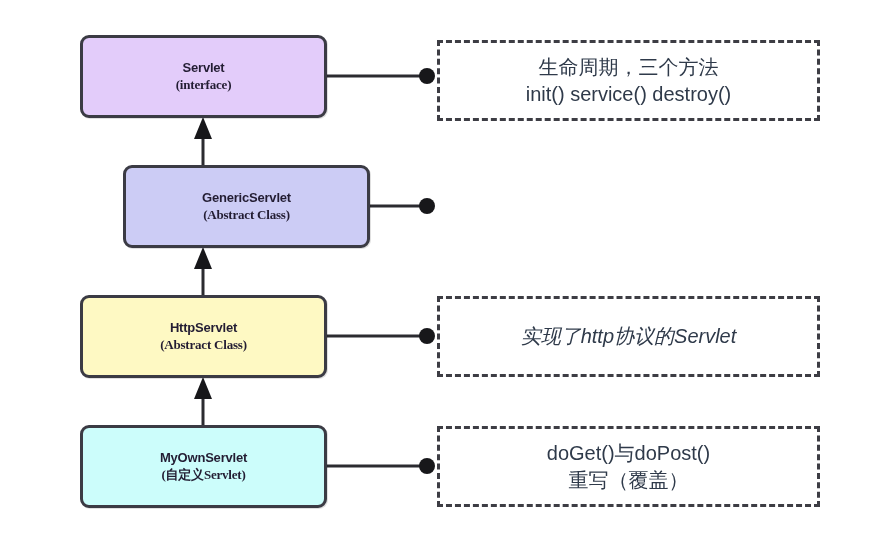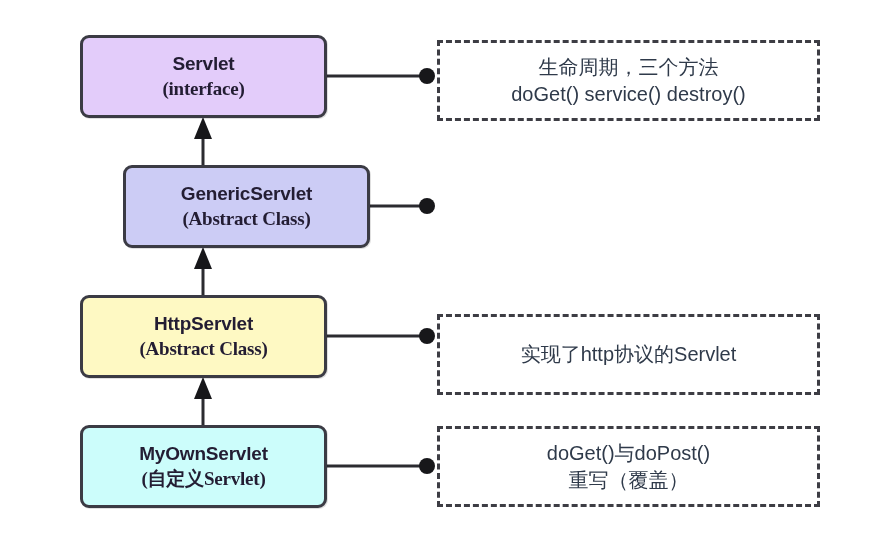--- a/index.html
+++ b/index.html
@@ -32,21 +32,21 @@
     box-sizing: border-box;
     border: 3px solid #3b3b44;
     border-radius: 9px;
     display: flex;
     flex-direction: column;
     align-items: center;
     justify-content: center;
     text-align: center;
     color: #231d33;
     font-weight: bold;
-    font-size: 19px;
+    font-size: 13px;
     line-height: 1.3;
     letter-spacing: -0.2px;
     box-shadow: 1px 1px 0 rgba(0,0,0,0.12);
   }
   .class-box .line1 { display: block; }
   .class-box .line2 { display: block; font-family: Liberation Serif, serif; }
 
   #box-servlet         { top: 35px;  background: #e3ccfa; }
   #box-genericservlet  { top: 165px; background: #ccccf5; margin-left: 43px; }
   #box-httpservlet     { top: 295px; background: #fef9c3; }
@@ -67,21 +67,21 @@
     text-align: center;
     color: #2f3a4a;
     font-size: 20px;
     line-height: 1.32;
     background: #ffffff;
   }
   .note-box .nline { display: block; white-space: nowrap; }
 
   #note-servlet        { top: 40px; }
   #note-genericservlet { top: 166px; }
-  #note-httpservlet    { top: 314px; }
+  #note-httpservlet    { top: 296px; font-style: italic; }
   #note-myownservlet   { top: 426px; }
 
   
   #connectors {
     position: absolute;
     left: 0;
     top: 0;
     width: 887px;
     height: 538px;
     pointer-events: none;
@@ -149,21 +149,21 @@
     <span class="line2">(Abstract Class)</span>
   </div>
 
   <div class="class-box" id="box-myownservlet">
     <span class="line1">MyOwnServlet</span>
     <span class="line2">(自定义Servlet)</span>
   </div>
 
   <div class="note-box" id="note-servlet">
     <span class="nline">生命周期，三个方法</span>
-    <span class="nline">doGet() service() destroy()</span>
+    <span class="nline">init() service() destroy()</span>
   </div>
 
 
   <div class="note-box" id="note-httpservlet">
     <span class="nline">实现了http协议的Servlet</span>
   </div>
 
   <div class="note-box" id="note-myownservlet">
     <span class="nline">doGet()与doPost()</span>
     <span class="nline">重写（覆盖）</span>

